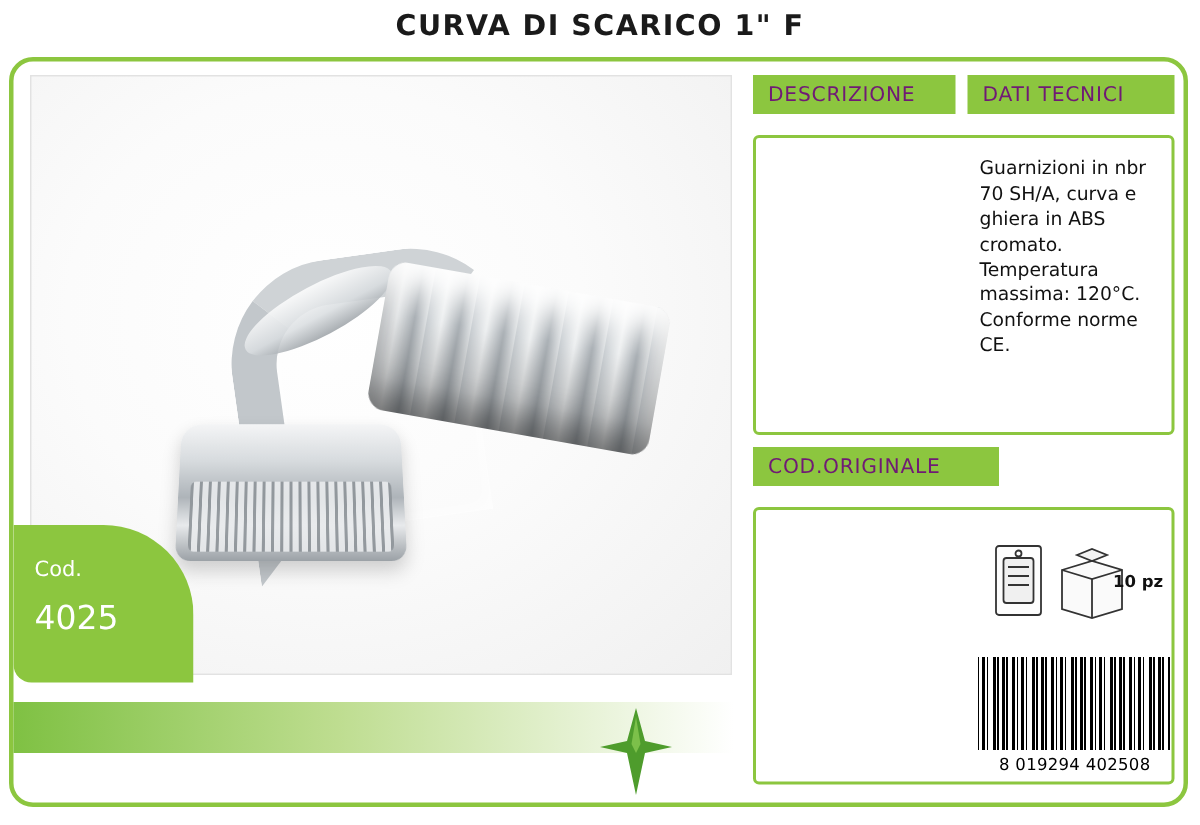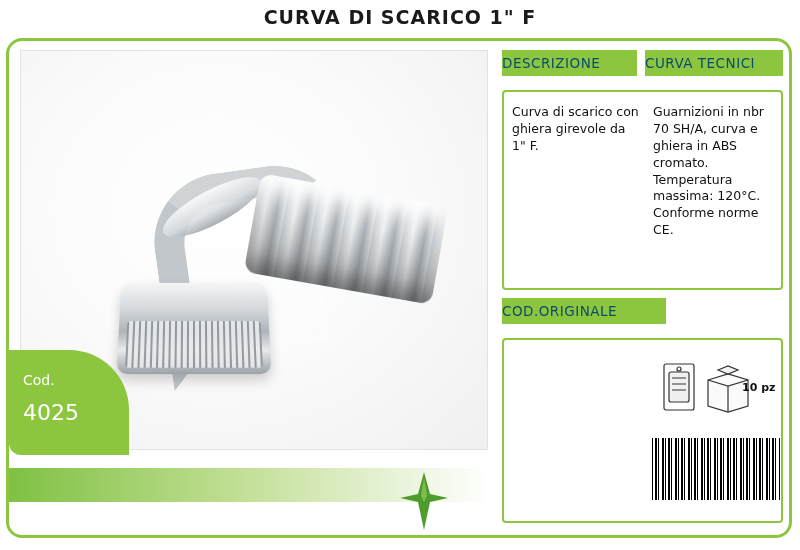--- a/index.html
+++ b/index.html
@@ -170,24 +170,25 @@
     top: 472px;
     width: 48px;
     height: 58px;
     color: #5aa832;
   }
   
   .hdr {
     position: absolute;
     height: 26px;
     background: #8cc63f;
-    color: #0c4a6e;
+    color: #701a75;
     font-size: 13.5px;
     letter-spacing: .5px;
     line-height: 26px;
+    padding-left: 10px;
     box-sizing: border-box;
   }
   .hdr-desc { left: 502px; top: 50px; width: 135px; }
   .hdr-tech { left: 645px; top: 50px; width: 138px; border-radius: 0 0 0 0; }
   .panel-box {
     position: absolute;
     border: 2px solid #8cc63f;
     box-sizing: border-box;
     border-radius: 4px;
     background: #ffffff;
@@ -277,24 +278,23 @@
     <div class="cod-value">4025</div>
   </div>
 
   <div class="bottom-bar"></div>
   <svg class="star" viewBox="0 0 48 58">
     <path d="M24 0 L30 22 L48 26 L30 30 L24 58 L18 30 L0 26 L18 22 Z" fill="#4e9c2c"></path>
     <path d="M24 6 L27 24 L24 30 L21 24 Z" fill="#7cc04a"></path>
   </svg>
 
   <div class="hdr hdr-desc">DESCRIZIONE</div>
-  <div class="hdr hdr-tech">CURVA TECNICI</div>
+  <div class="hdr hdr-tech">DATI TECNICI</div>
 
   <div class="panel-box box-desc"></div>
-  <div class="text-desc">Curva di scarico con ghiera girevole da 1" F.</div>
   <div class="text-tech">Guarnizioni in nbr 70 SH/A, curva e ghiera in ABS cromato. Temperatura massima: 120°C. Conforme norme CE.</div>
 
   <div class="hdr hdr-cod">COD.ORIGINALE</div>
   <div class="panel-box box-codorig"></div>
 
   <svg class="pack-icons" viewBox="0 0 120 55">
     <g fill="none" stroke="#333" stroke-width="1.2">
       <rect x="4" y="4" width="30" height="46" rx="2" fill="#fdfdfd"></rect>
       <rect x="9" y="12" width="20" height="30" rx="2" fill="#f0f0f0"></rect>
       <circle cx="19" cy="9" r="2"></circle>
@@ -302,14 +302,15 @@
     </g>
     <g fill="none" stroke="#333" stroke-width="1.2">
       <path d="M48 20 L68 14 L88 20 L88 46 L68 52 L48 46 Z" fill="#fafafa"></path>
       <path d="M48 20 L68 26 L88 20 M68 26 L68 52"></path>
       <path d="M58 10 L68 6 L78 10 L68 14 Z" fill="#f2f2f2"></path>
     </g>
   </svg>
   <div class="pack-qty">10 pz</div>
 
   <div class="barcode"></div>
+  <div class="barcode-num">8  019294 402508</div>
 
 </div>
 
 </body></html>

